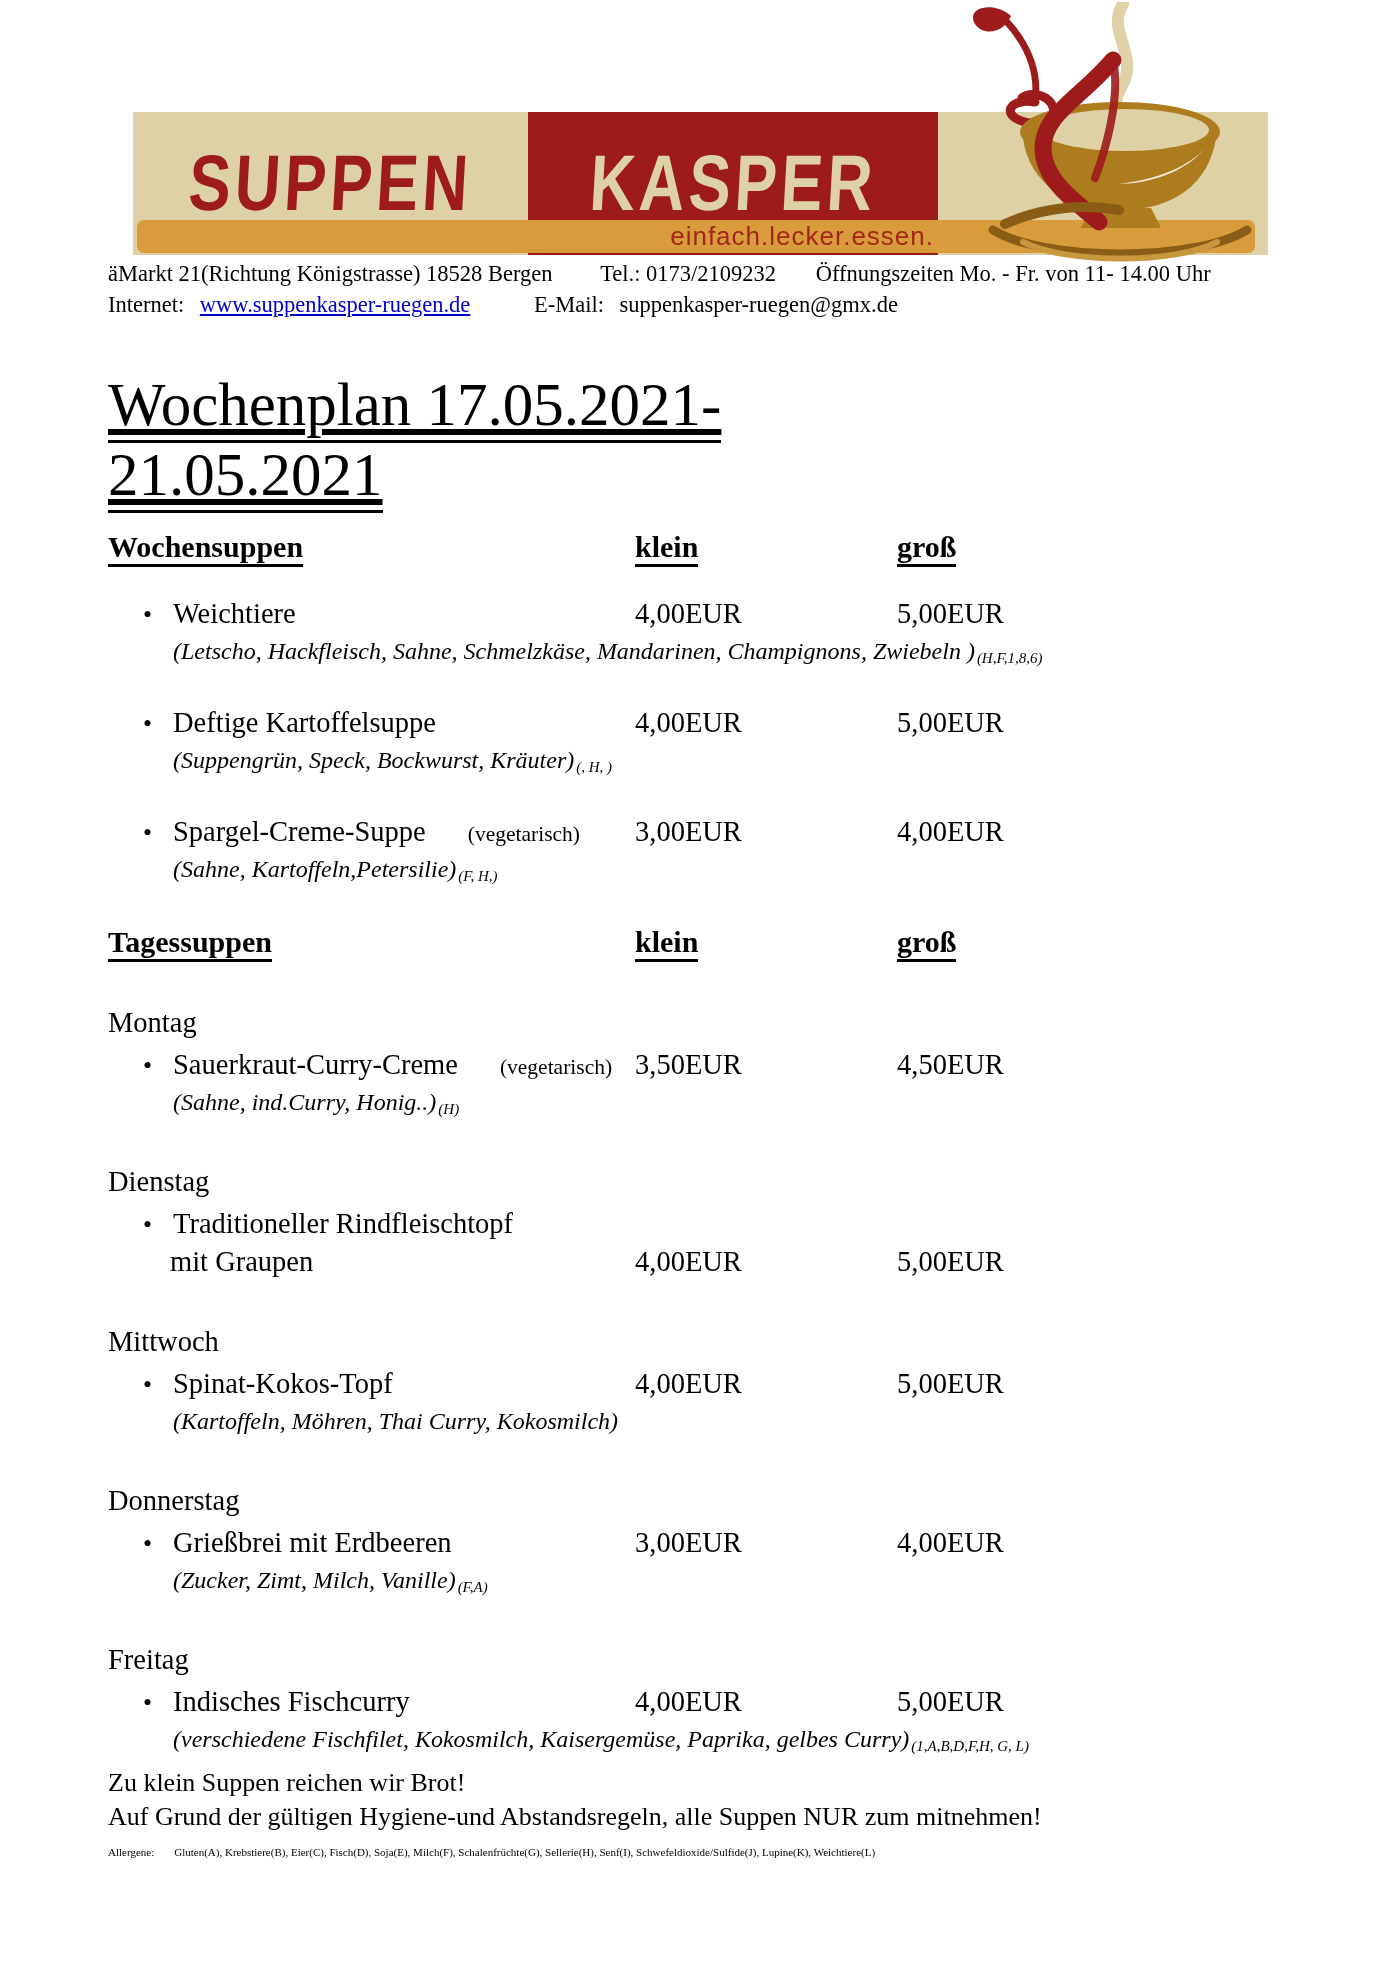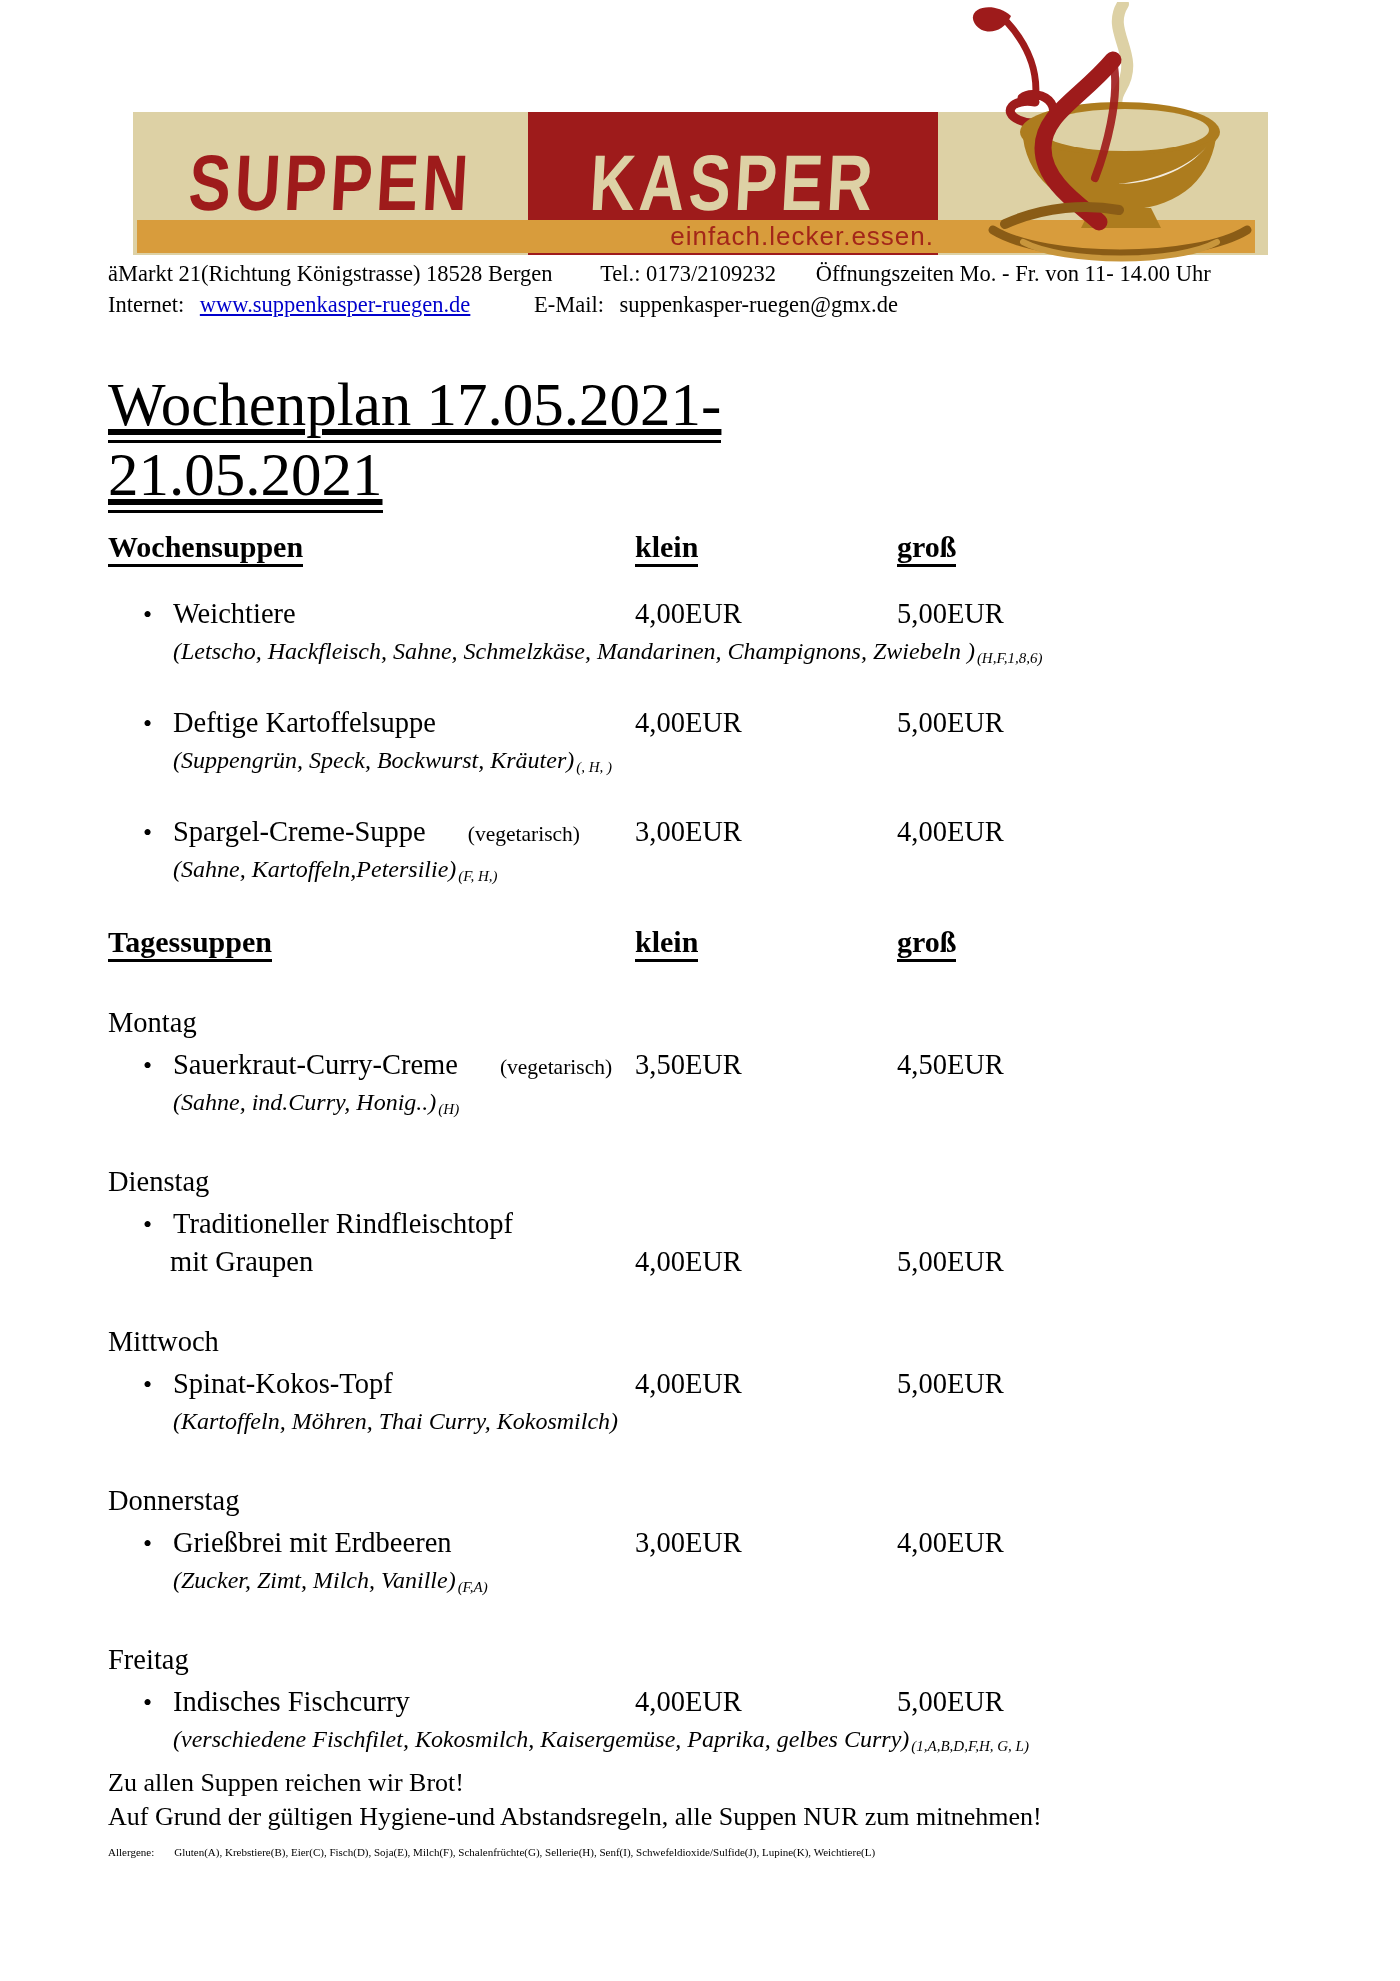--- a/index.html
+++ b/index.html
@@ -5,21 +5,21 @@
   html,body { margin:0; padding:0; background:#888; }
   .page {
     position:relative; width:1400px; height:1981px; background:#ffffff;
     font-family:"Liberation Serif", serif; color:#000; overflow:hidden;
     margin:0 auto;
   }
 
   
   .banner { position:absolute; left:133px; top:112px; width:1135px; height:143px; background:#ddd1a5; }
   .red-block { position:absolute; left:395px; top:0; width:410px; height:143px; background:#9e1b1b; }
-  .gold-band { position:absolute; left:4px; top:108px; width:1118px; height:33px; background:#d89c3c; z-index:2; }
+  .gold-band { position:absolute; left:4px; top:108px; width:1118px; height:33px; background:#d89c3c; z-index:2;border-radius:7px; }
   .tagline-wrap { width:797px; text-align:right; font-family:"Liberation Sans", sans-serif;
     font-size:26px; line-height:33px; color:#a32619; letter-spacing:1px; }
   .brand { position:absolute; top:0; height:108px; display:flex; align-items:flex-end; justify-content:center;
     font-family:"Liberation Sans", sans-serif; font-weight:bold; font-size:63px; letter-spacing:4px;
     padding-bottom:2px; box-sizing:border-box; transform-origin:bottom; }
   .brand-left  { left:0;   width:395px; color:#9e1b1b; }
   .brand-right { left:395px; width:410px; color:#ddd1a5; }
   .brand span { display:inline-block; transform:scaleY(1.25) skewX(-4deg); }
   .bowl-svg { position:absolute; left:945px; top:2px; z-index:3; }
 
@@ -258,20 +258,20 @@
 
     <div class="desc">
       <span>(verschiedene Fischfilet, Kokosmilch, Kaisergemüse, Paprika, gelbes Curry)</span><span class="sub">(1,A,B,D,F,H, G, L)</span>
     </div>
   </div>
 </div>
   </div>
 </div>
 
   <div class="notes">
-    <div>Zu allen Suppen reichen wir Brot!</div>
+    <div>Zu klein Suppen reichen wir Brot!</div>
     <div>Auf Grund der gültigen Hygiene-und Abstandsregeln, alle Suppen NUR zum mitnehmen!</div>
     <div class="allergene">
       <span class="lbl">Allergene:</span><span>Gluten(A), Krebstiere(B), Eier(C), Fisch(D), Soja(E), Milch(F), Schalenfrüchte(G), Sellerie(H), Senf(I), Schwefeldioxide/Sulfide(J), Lupine(K), Weichtiere(L)</span>
     </div>
   </div>
 
 </div>
 
 </body></html>

